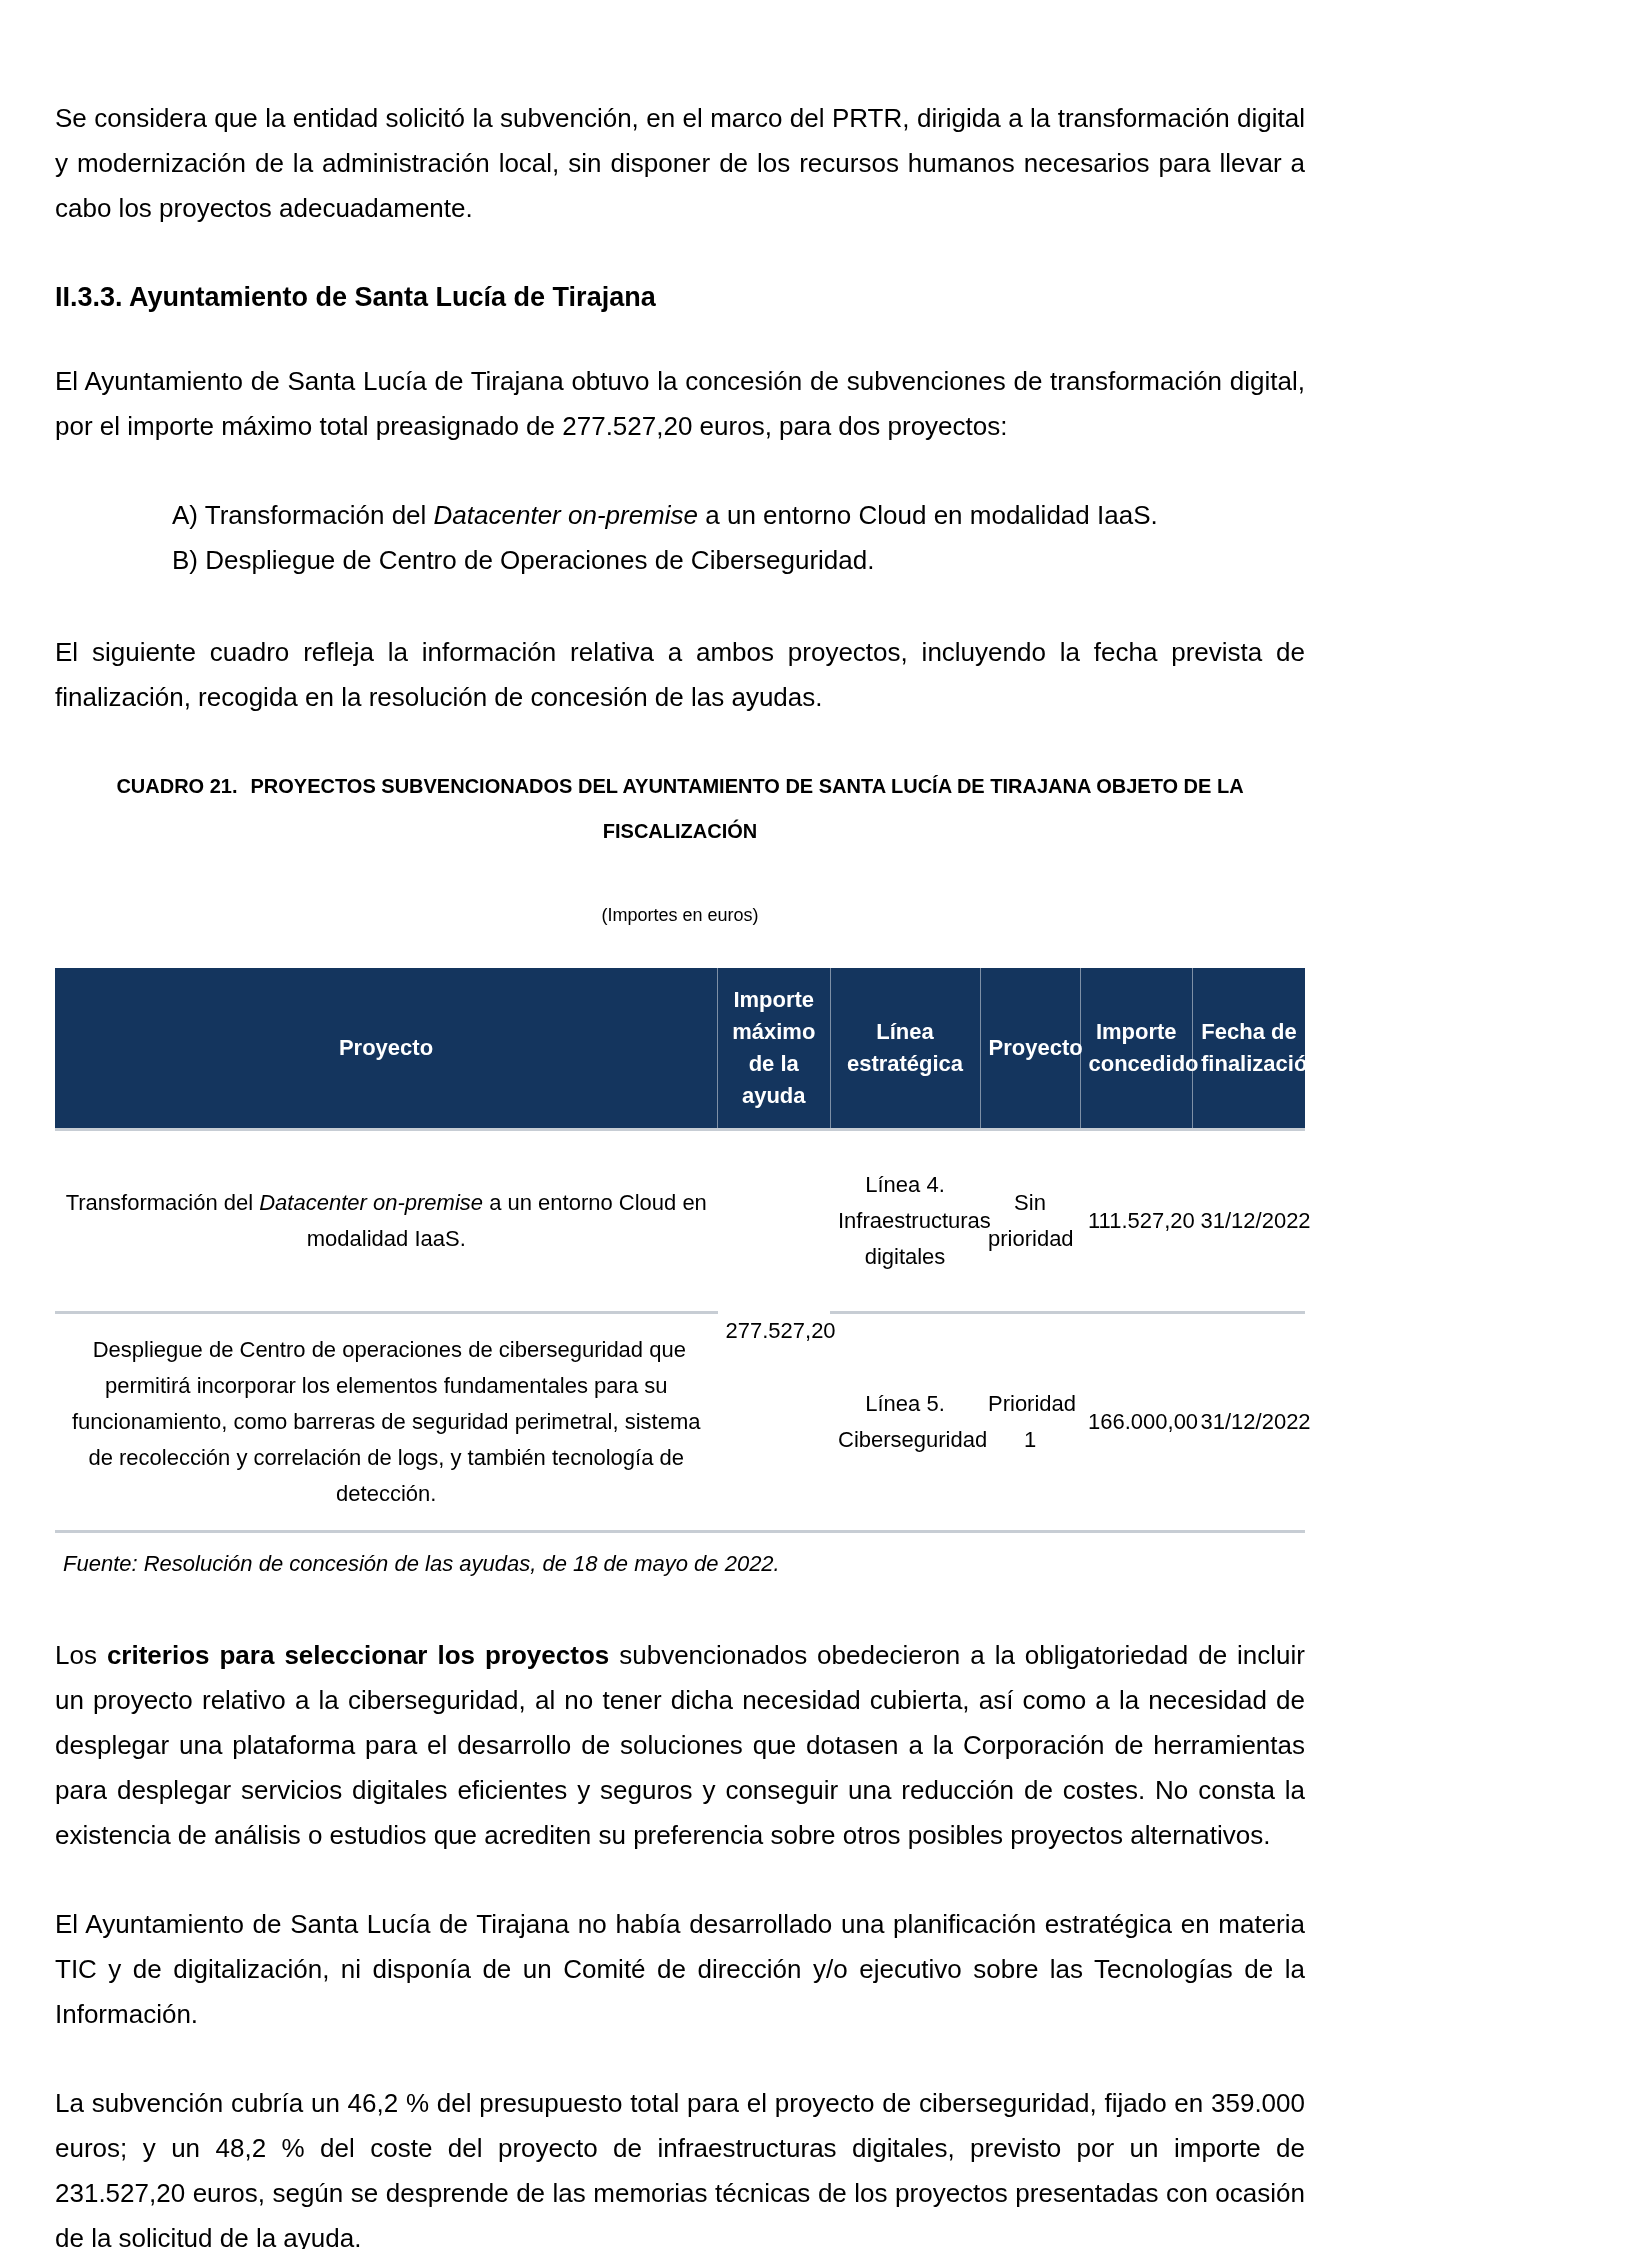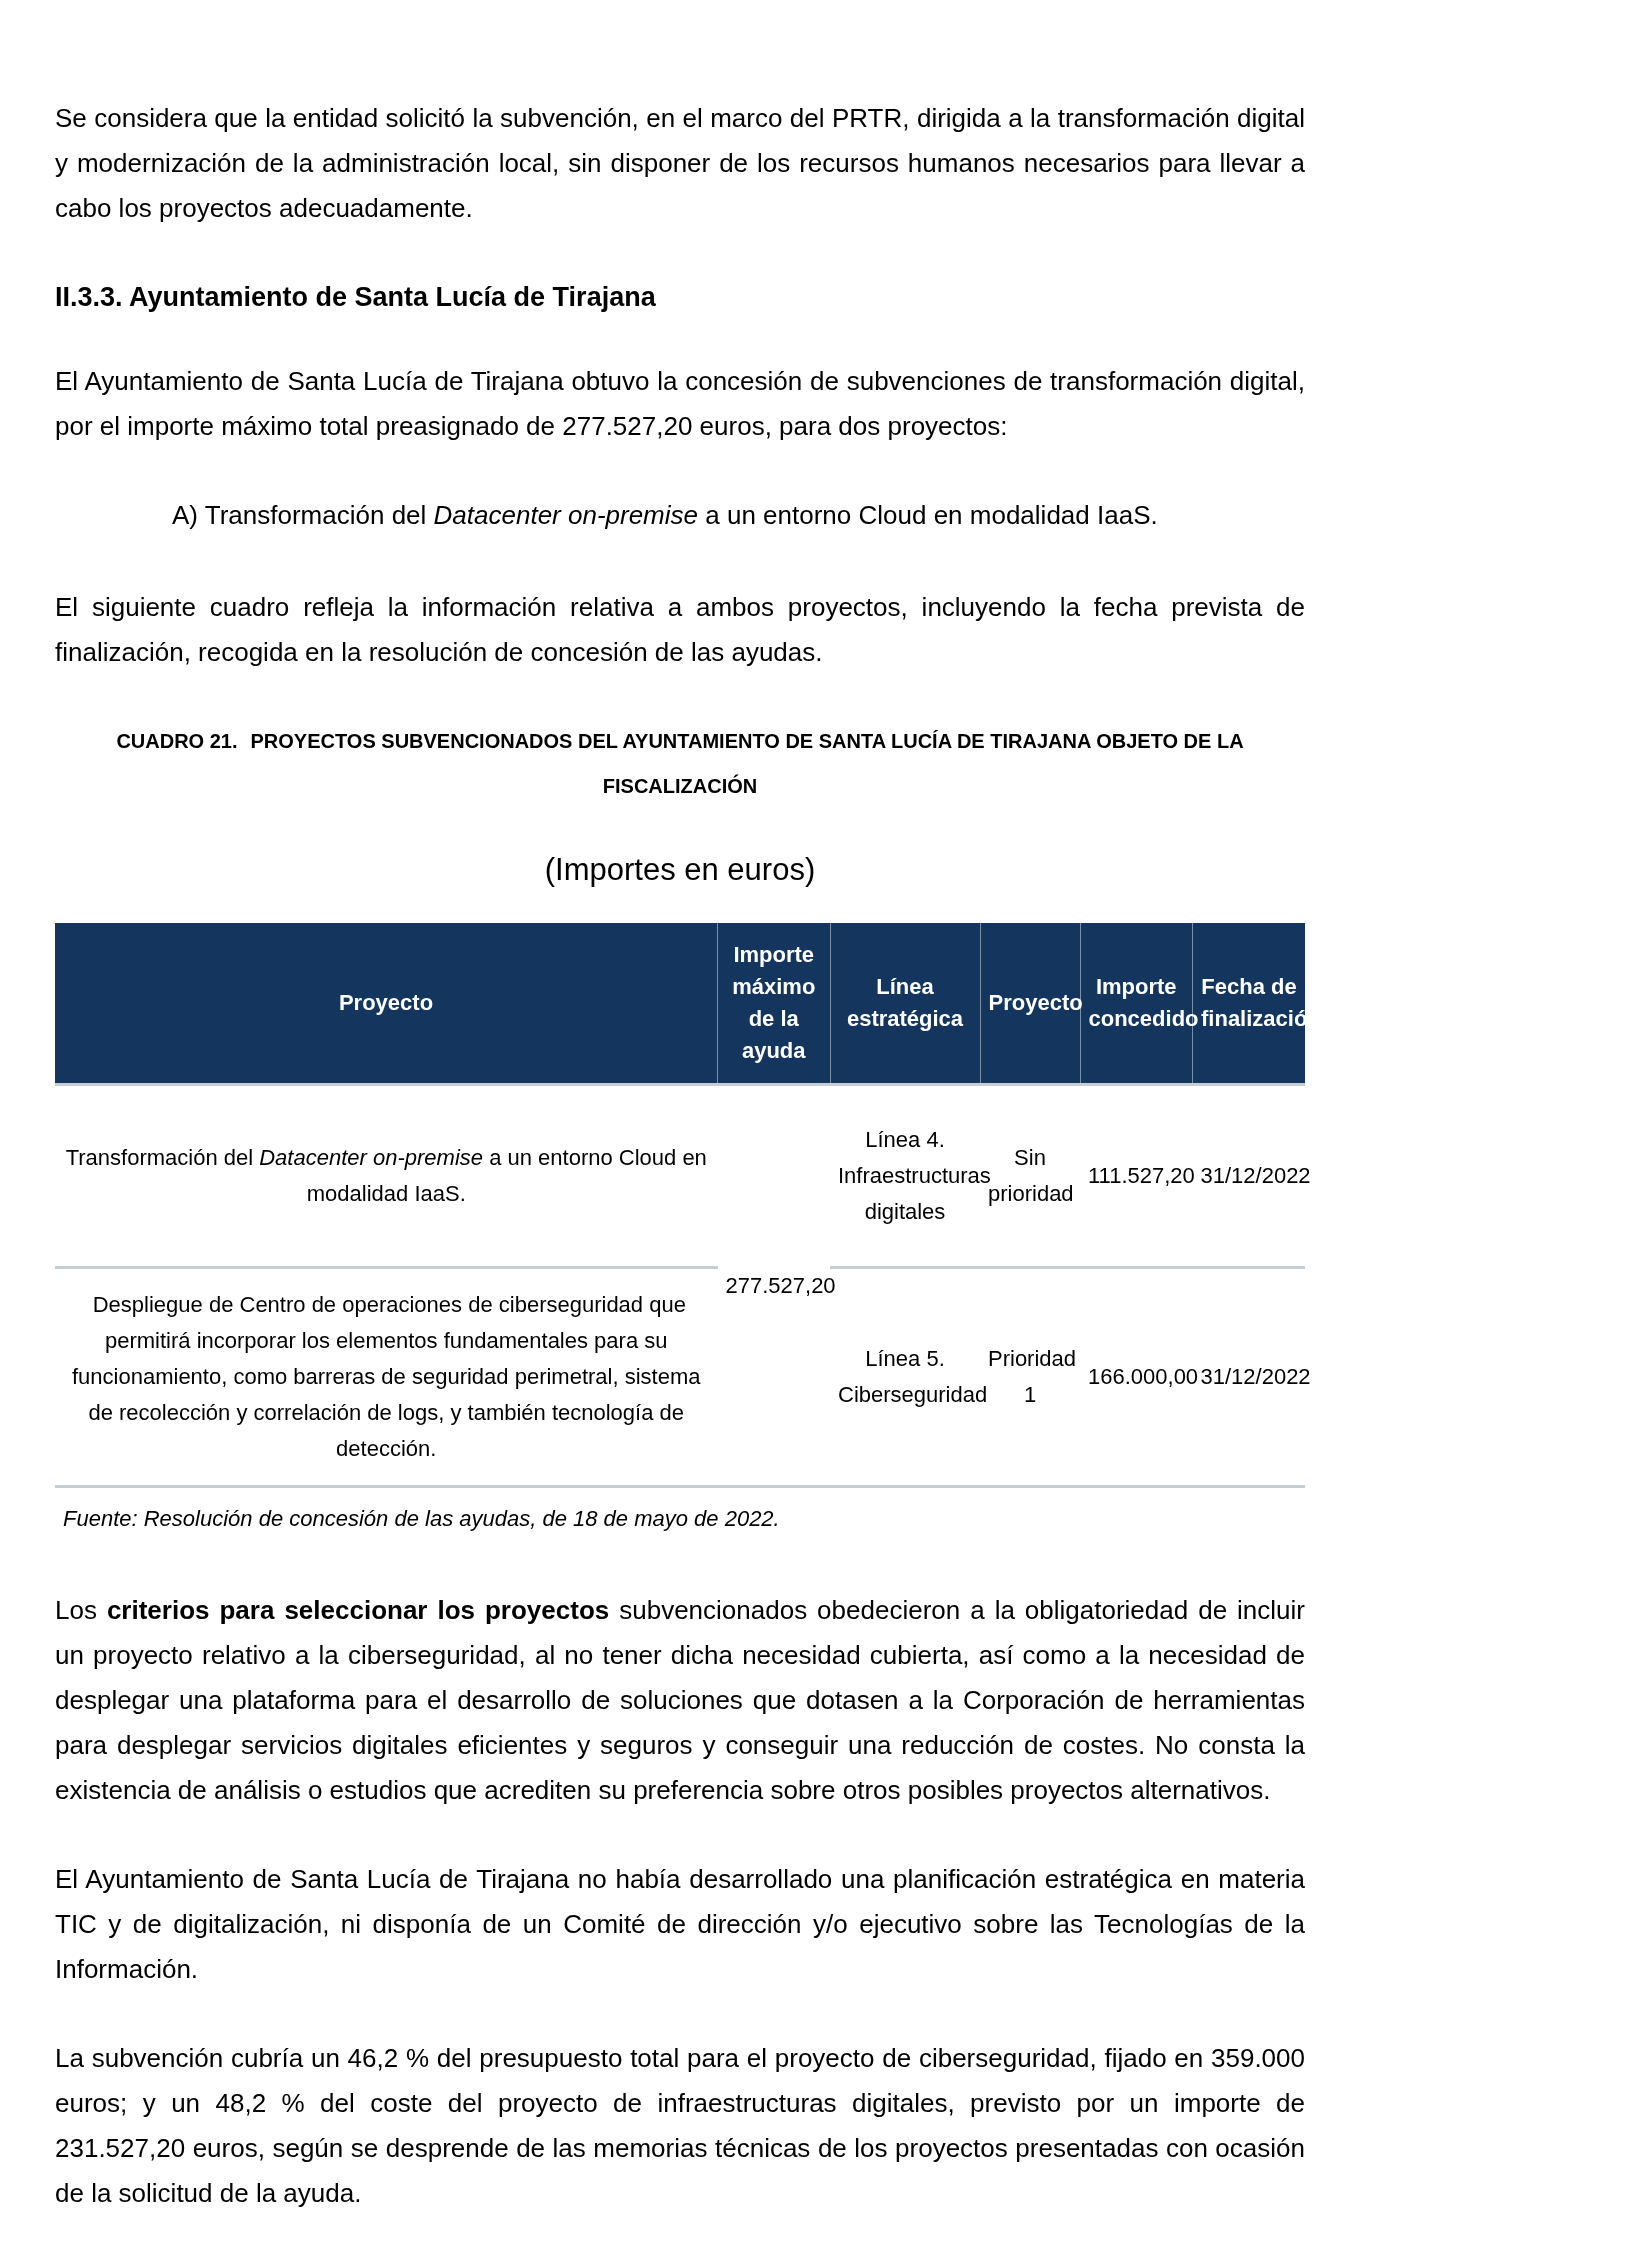--- a/index.html
+++ b/index.html
@@ -48,21 +48,21 @@
   .bold{font-weight:bold;}
   .table-caption{
     font-size:20px;
     line-height:45px;
     font-weight:bold;
     text-align:center;
     margin:6.5px 32px 45px 32px;
   }
   .caption-label{margin-right:13px;}
   .units-note{
-    font-size:31px;
+    font-size:18px;
     line-height:32px;
     text-align:center;
     font-weight:normal;
     margin:0 0 37px 0;
   }
   table.data-table{
     width:100%;
     border-collapse:collapse;
     table-layout:fixed;
   }
@@ -121,20 +121,21 @@
 <div class="page">
 
   <p class="body-text">Se considera que la entidad solicitó la subvención, en el marco del PRTR, dirigida a la transformación digital y modernización de la administración local, sin disponer de los recursos humanos necesarios para llevar a cabo los proyectos adecuadamente.</p>
 
   <h2 class="section-heading">II.3.3. Ayuntamiento de Santa Lucía de Tirajana</h2>
 
   <p class="body-text">El Ayuntamiento de Santa Lucía de Tirajana obtuvo la concesión de subvenciones de transformación digital, por el importe máximo total preasignado de 277.527,20 euros, para dos proyectos:</p>
 
   <div class="project-list">
     <p class="list-item"><span>A) Transformación del </span><span class="italic">Datacenter on-premise</span><span> a un entorno Cloud en modalidad IaaS.</span></p>
+    <p class="list-item">B) Despliegue de Centro de Operaciones de Ciberseguridad.</p>
   </div>
 
   <p class="body-text">El siguiente cuadro refleja la información relativa a ambos proyectos, incluyendo la fecha prevista de finalización, recogida en la resolución de concesión de las ayudas.</p>
 
   <h3 class="table-caption"><span class="caption-label">CUADRO 21.</span><span>PROYECTOS SUBVENCIONADOS DEL AYUNTAMIENTO DE SANTA LUCÍA DE TIRAJANA OBJETO DE LA FISCALIZACIÓN</span></h3>
 
   <p class="units-note">(Importes en euros)</p>
 
   <table class="data-table">
     <colgroup>

